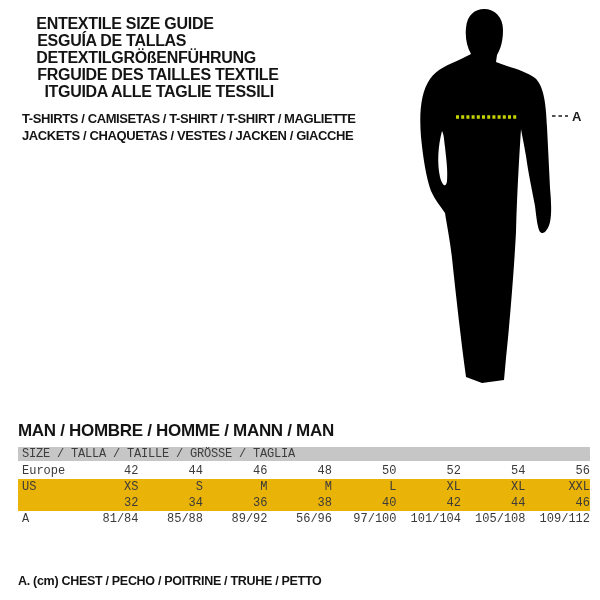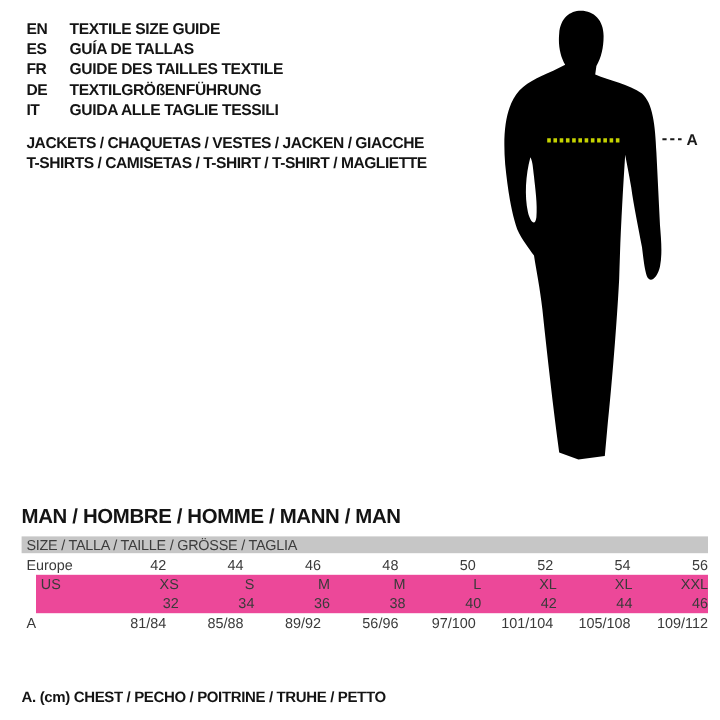--- a/index.html
+++ b/index.html
@@ -2,69 +2,69 @@
 <html><head>
 <meta charset="utf-8">
 <style>
   html,body { margin:0; padding:0; background:#ffffff; }
   .canvas {
     position:relative; width:600px; height:600px; background:#ffffff;
     font-family:"Liberation Sans", sans-serif; color:#141414; overflow:hidden;
   }
   
   .langs { position:absolute; left:22px; top:15px; }
-  .lang-row { display:flex; font-weight:700; font-size:13px; line-height:17px; letter-spacing:-0.3px; }
+  .lang-row { display:flex; font-weight:700; font-size:16px; line-height:17px; letter-spacing:-0.3px;text-align:right; }
   .lang-code { width:36px; }
   
   .cats { position:absolute; left:22px; top:110px; font-weight:700; font-size:13px; line-height:17px; letter-spacing:-0.4px; }
   
   .figure-wrap { position:absolute; left:400px; top:0; width:200px; height:400px; }
   
   .man-heading { position:absolute; left:18px; top:421px; font-weight:700; font-size:17px; letter-spacing:-0.3px; }
   
-  .size-table { position:absolute; left:18px; top:447px; width:572px; font-size:12px; color:#3a3a3a; }
+  .size-table { position:absolute; left:18px; top:447px; width:572px; font-size:12px; color:#3a3a3a;font-family:Liberation Mono, monospace; }
   .st-header { background:#c6c6c6; height:14px; line-height:14px; padding-left:4px; margin-bottom:2px; color:#3d3d3d; letter-spacing:-0.2px; }
   .st-row { display:grid; grid-template-columns:56px repeat(8,1fr); height:16px; line-height:16px; }
-  .st-row.gray { background:#ec4899;margin-left:12px; }
+  .st-row.gray { background:#eab308; }
   .st-cell { text-align:right; }
   .st-label { text-align:left; padding-left:4px; }
   
   .footnote { position:absolute; left:18px; top:574px; font-weight:700; font-size:12.5px; letter-spacing:-0.3px; }
 </style>
 </head>
 <body>
 
 <div class="canvas">
 
   <div class="langs">
     <div class="lang-row">
       <span class="lang-code">EN</span>
       <span class="lang-label">TEXTILE SIZE GUIDE</span>
     </div>
     <div class="lang-row">
       <span class="lang-code">ES</span>
       <span class="lang-label">GUÍA DE TALLAS</span>
     </div>
     <div class="lang-row">
+      <span class="lang-code">DE</span>
+      <span class="lang-label">TEXTILGRÖßENFÜHRUNG</span>
+    </div>
+    <div class="lang-row">
       <span class="lang-code">FR</span>
       <span class="lang-label">GUIDE DES TAILLES TEXTILE</span>
-    </div>
-    <div class="lang-row">
-      <span class="lang-code">DE</span>
-      <span class="lang-label">TEXTILGRÖßENFÜHRUNG</span>
     </div>
     <div class="lang-row">
       <span class="lang-code">IT</span>
       <span class="lang-label">GUIDA ALLE TAGLIE TESSILI</span>
     </div>
   </div>
 
   <div class="cats">
+    <div>T-SHIRTS / CAMISETAS / T-SHIRT / T-SHIRT / MAGLIETTE</div>
     <div>JACKETS / CHAQUETAS / VESTES / JACKEN / GIACCHE</div>
-    <div>T-SHIRTS / CAMISETAS / T-SHIRT / T-SHIRT / MAGLIETTE</div>
   </div>
 
   <div class="figure-wrap">
     <svg width="200" height="400" viewBox="0 0 200 400" xmlns="http://www.w3.org/2000/svg">
       <path fill="#000000" d="
         M84,9
         C95,9 103,17 103,30
         C103,40 101,48 97,55
         L96,62
         C108,67 124,70 135,78

